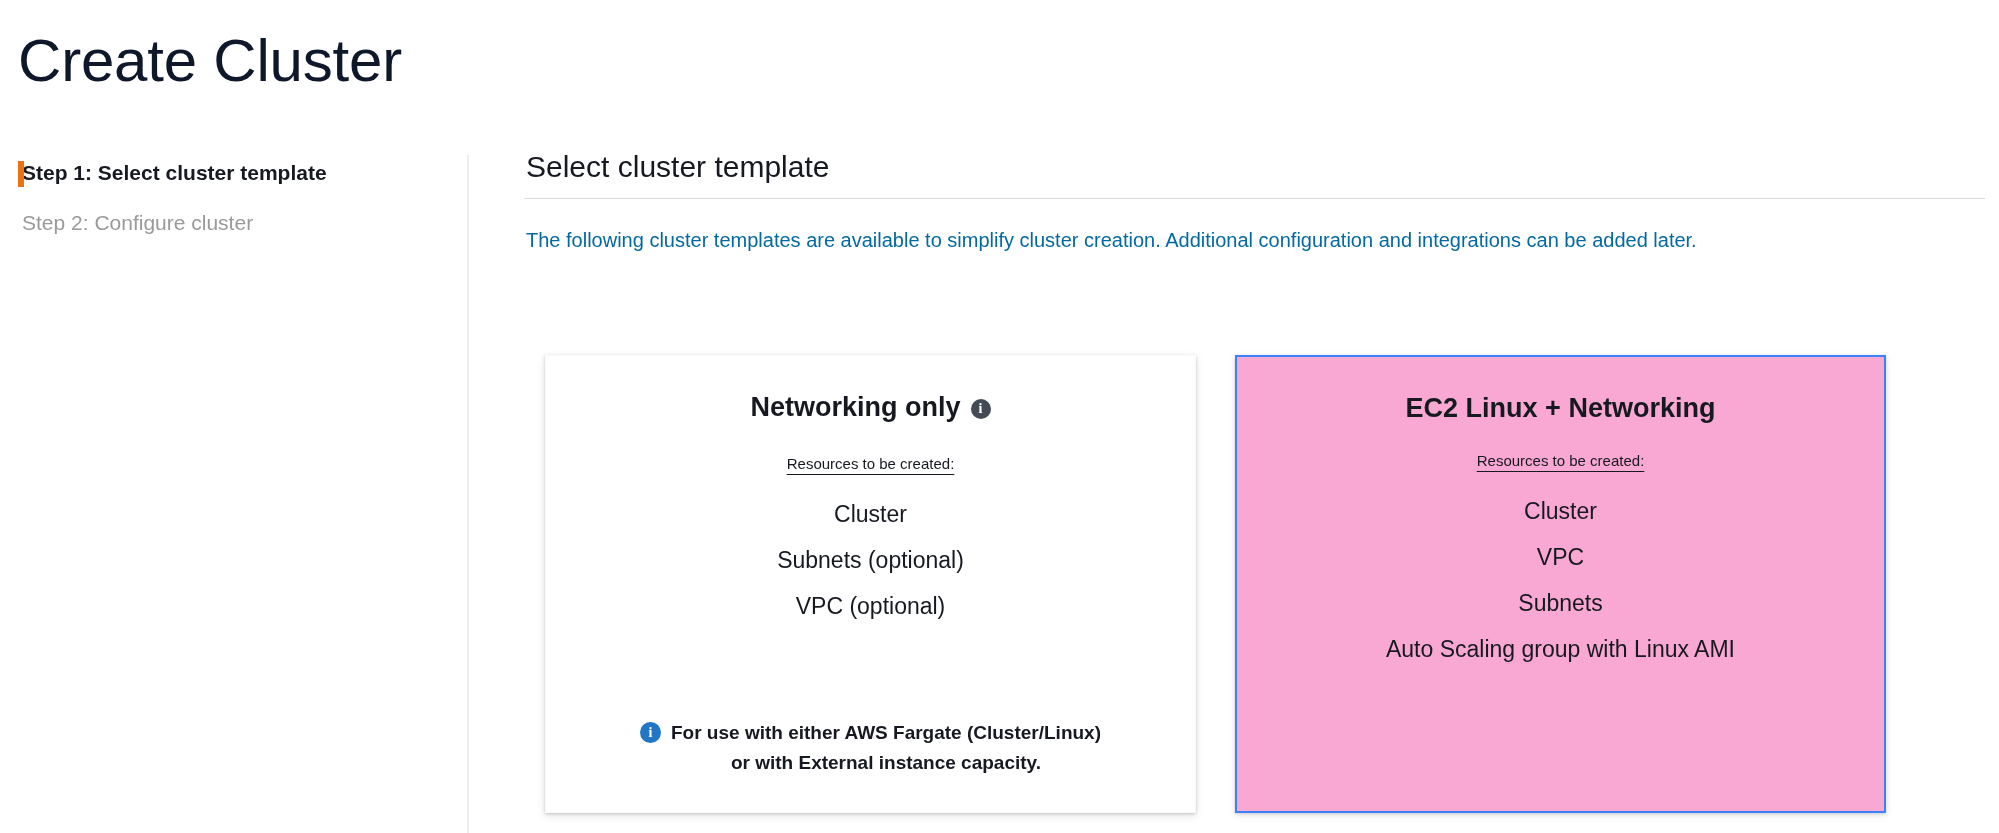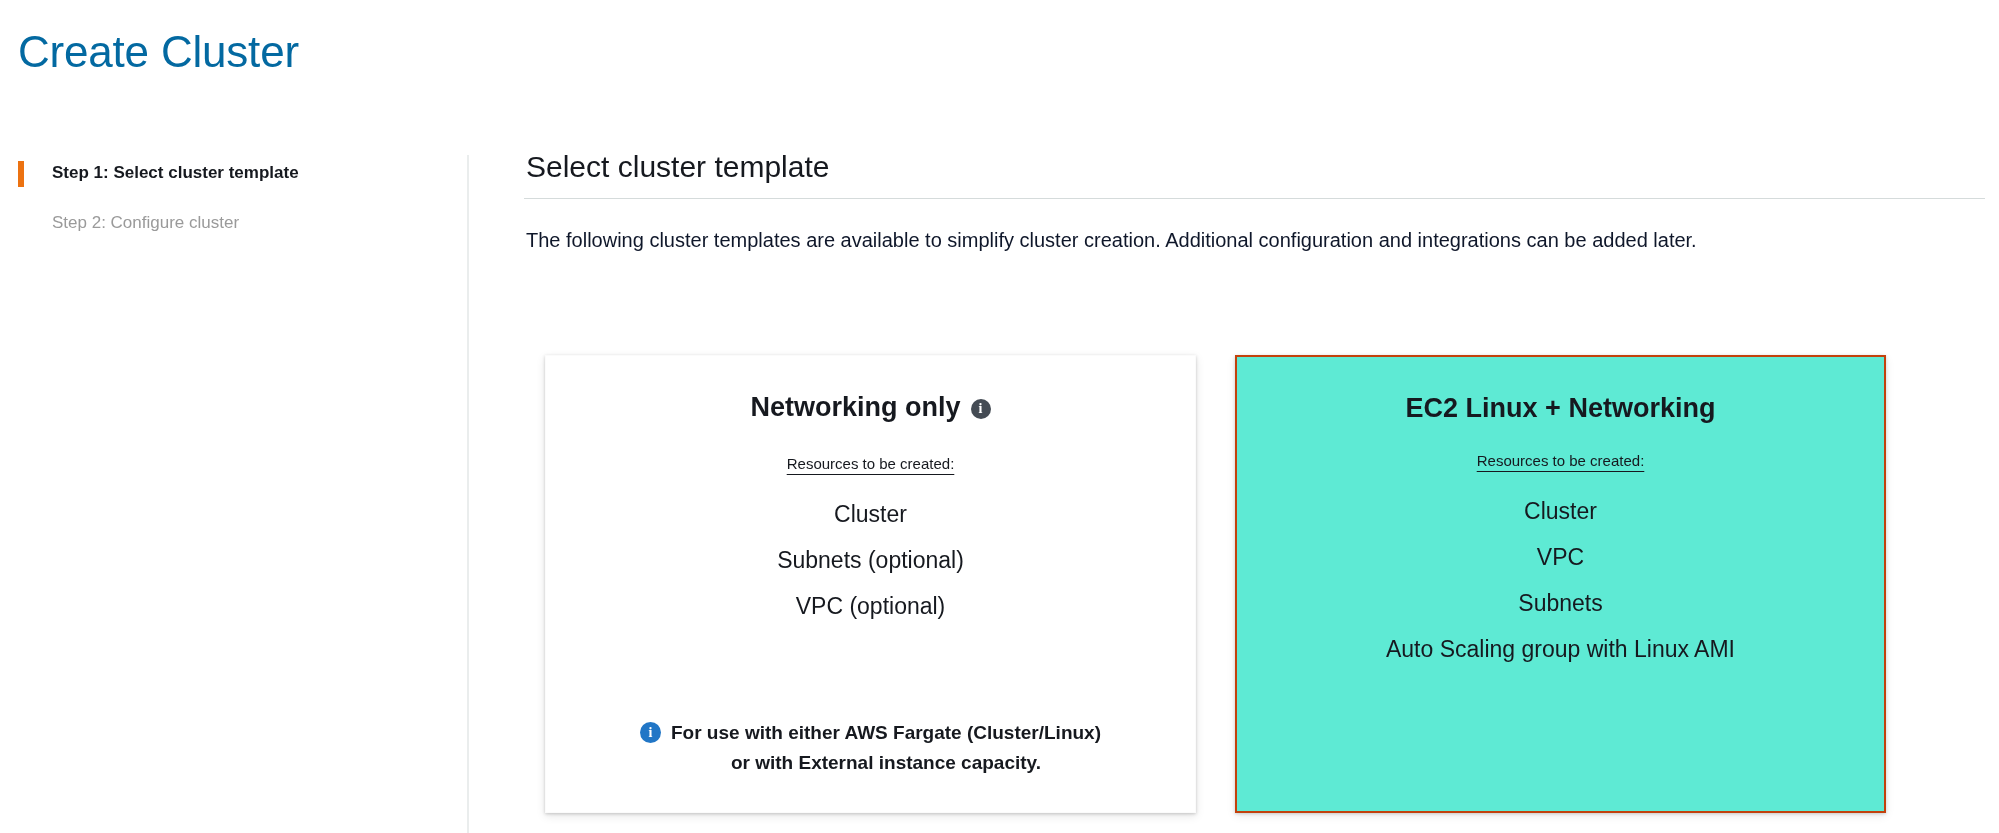--- a/index.html
+++ b/index.html
@@ -15,23 +15,23 @@
     height: 833px;
     background: #ffffff;
     overflow: hidden;
   }
 
   
   .page-title {
     position: absolute;
     left: 18px;
     top: 28px;
-    font-size: 44px;
+    font-size: 60px;
     font-weight: 400;
-    color: #0369a1;
+    color: #0f172a;
     letter-spacing: -0.2px;
     line-height: 1.1;
     white-space: nowrap;
     text-align: center;
   }
 
   
   .sidebar {
     position: absolute;
     left: 0;
@@ -42,22 +42,22 @@
   .sidebar-divider {
     position: absolute;
     left: 467px;
     top: 155px;
     width: 2px;
     height: 678px;
     background: #eaeded;
   }
   .step {
     position: relative;
-    padding-left: 52px;
-    font-size: 17px;
+    padding-left: 22px;
+    font-size: 21px;
     line-height: 26px;
     white-space: nowrap;
   }
   .step-1 {
     margin-top: 12px;
     font-weight: 700;
     color: #16191f;
   }
   .step-1::before {
     content: "";
@@ -92,21 +92,21 @@
   }
   .main-rule {
     width: 1461px;
     height: 1px;
     background: #d5dbdb;
     margin: 0 0 22px 0;
   }
   .main-desc {
     font-size: 20px;
     line-height: 38px;
-    color: #0f172a;
+    color: #0369a1;
     width: 1420px;
     padding-left: 2px;
     margin: 0;
   }
 
   
   .card-row {
     position: absolute;
     left: 21px;
     top: 207px;
@@ -121,22 +121,22 @@
     flex-direction: column;
     align-items: center;
     text-align: center;
   }
   .card-plain {
     background: #ffffff;
     border: 1px solid #fbfbfb;
     box-shadow: 0 1px 3px rgba(0,0,0,0.18), 0 3px 9px rgba(0,0,0,0.10);
   }
   .card-selected {
-    background: #5eead4;
-    border: 2px solid #c2410c;
+    background: #f9a8d4;
+    border: 2px solid #3b82f6;
     box-shadow: 0 1px 3px rgba(0,0,0,0.16), 0 3px 9px rgba(0,0,0,0.08);
   }
   .card-title {
     font-size: 27px;
     font-weight: 700;
     color: #16191f;
     line-height: 46px;
     margin: 0 0 14px 0;
     display: flex;
     align-items: center;

